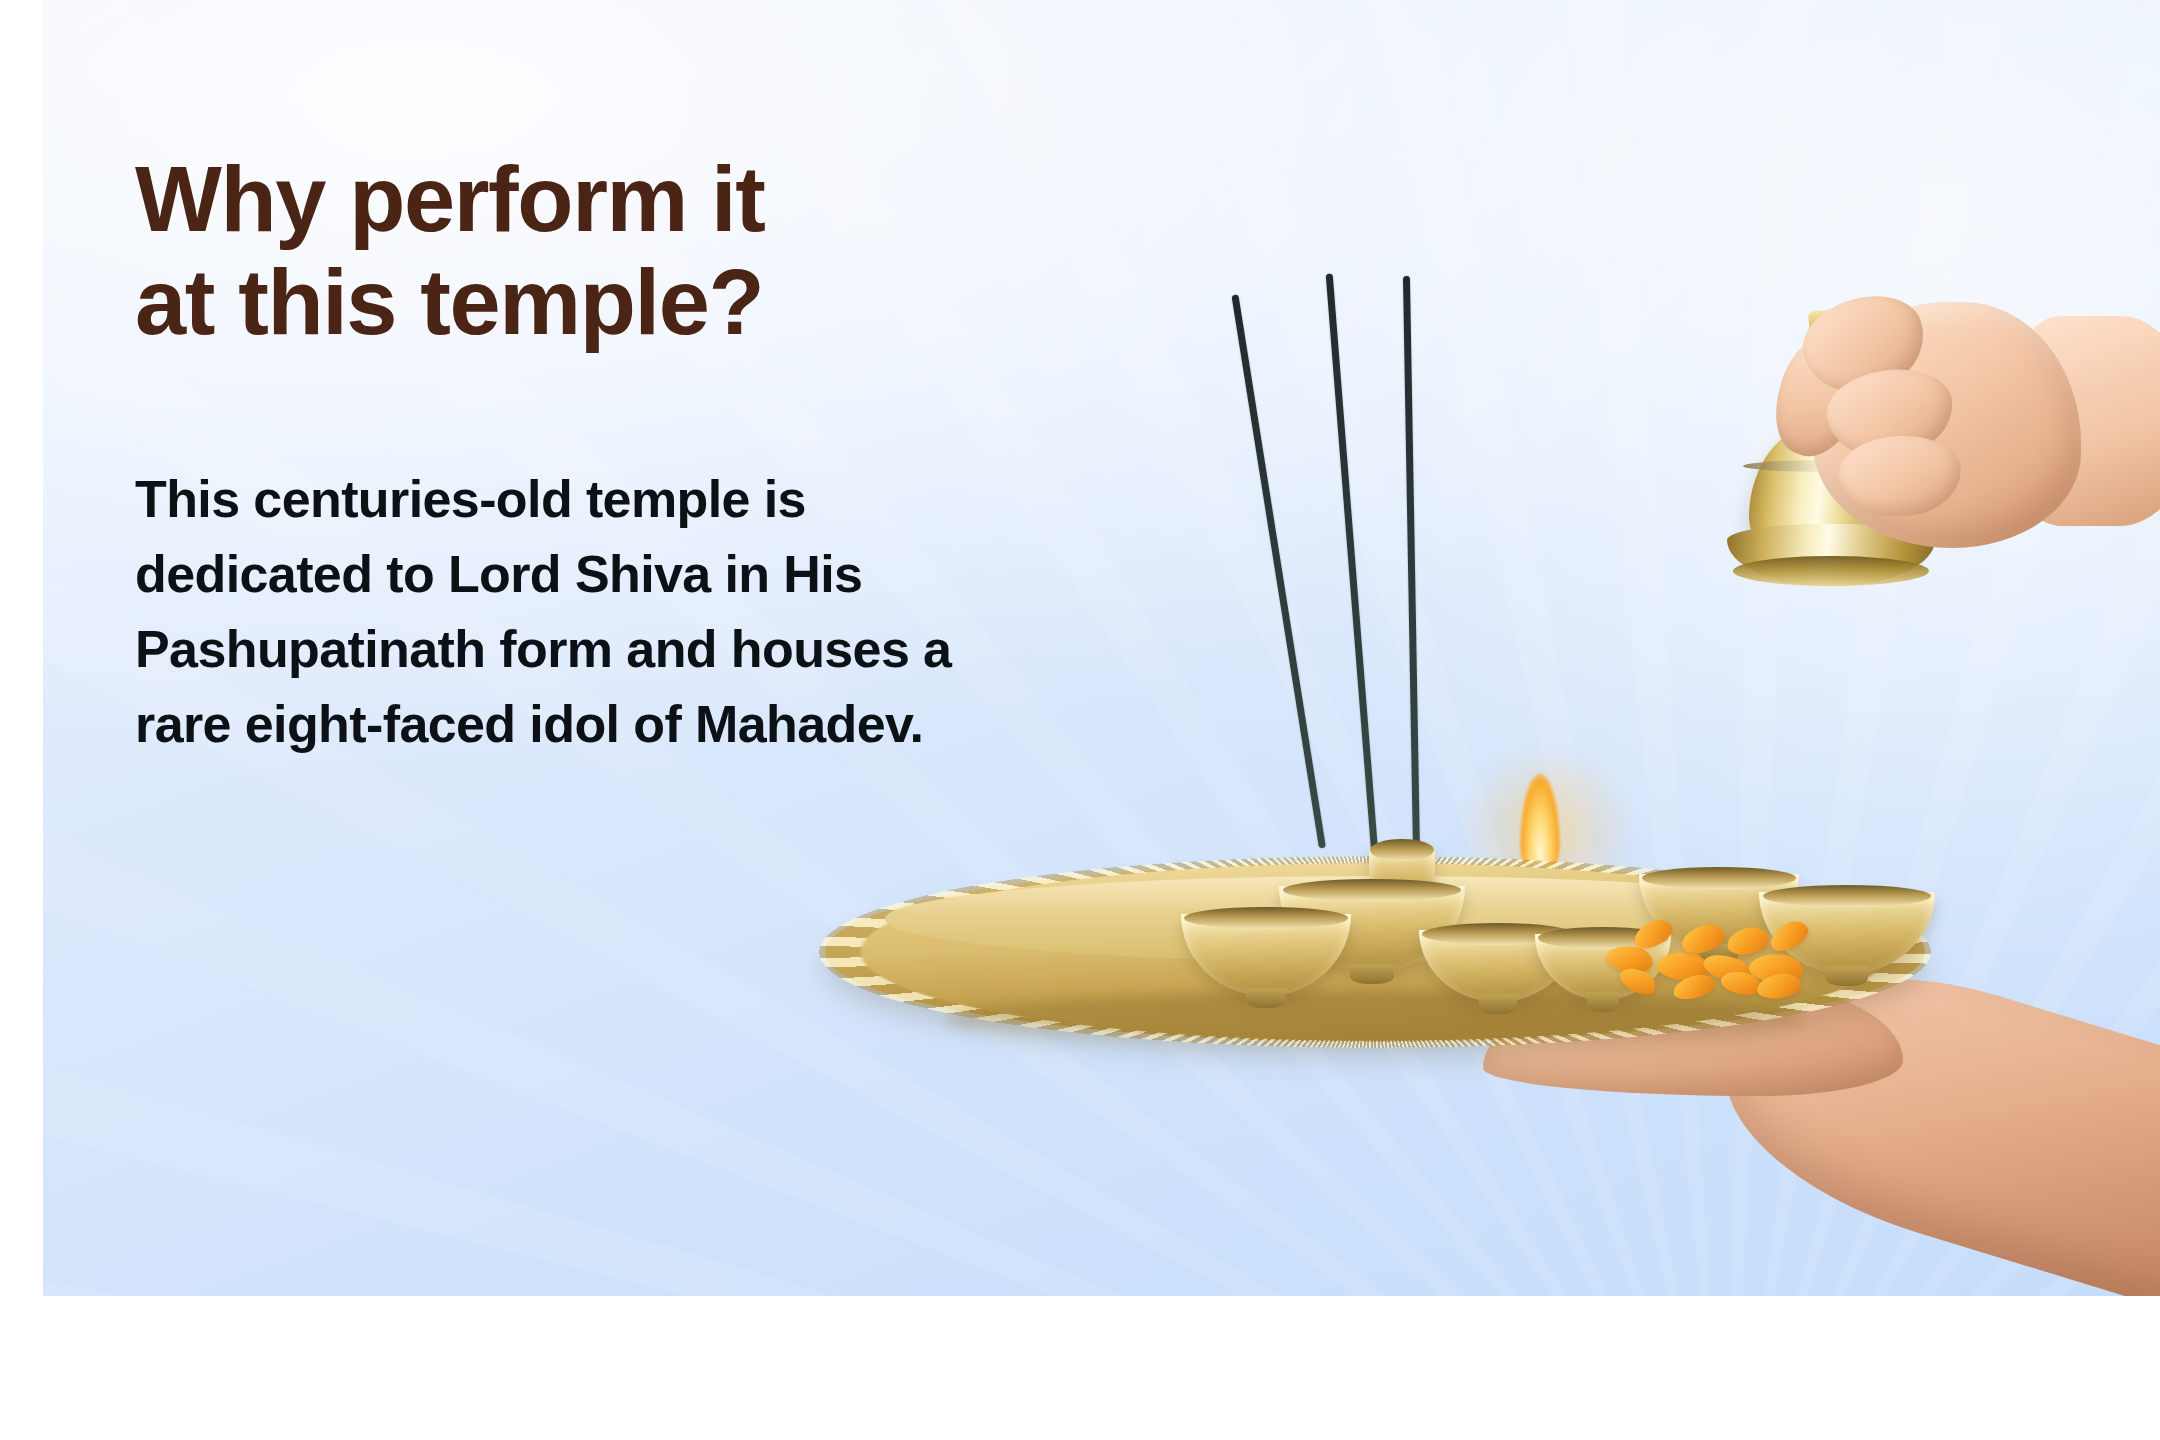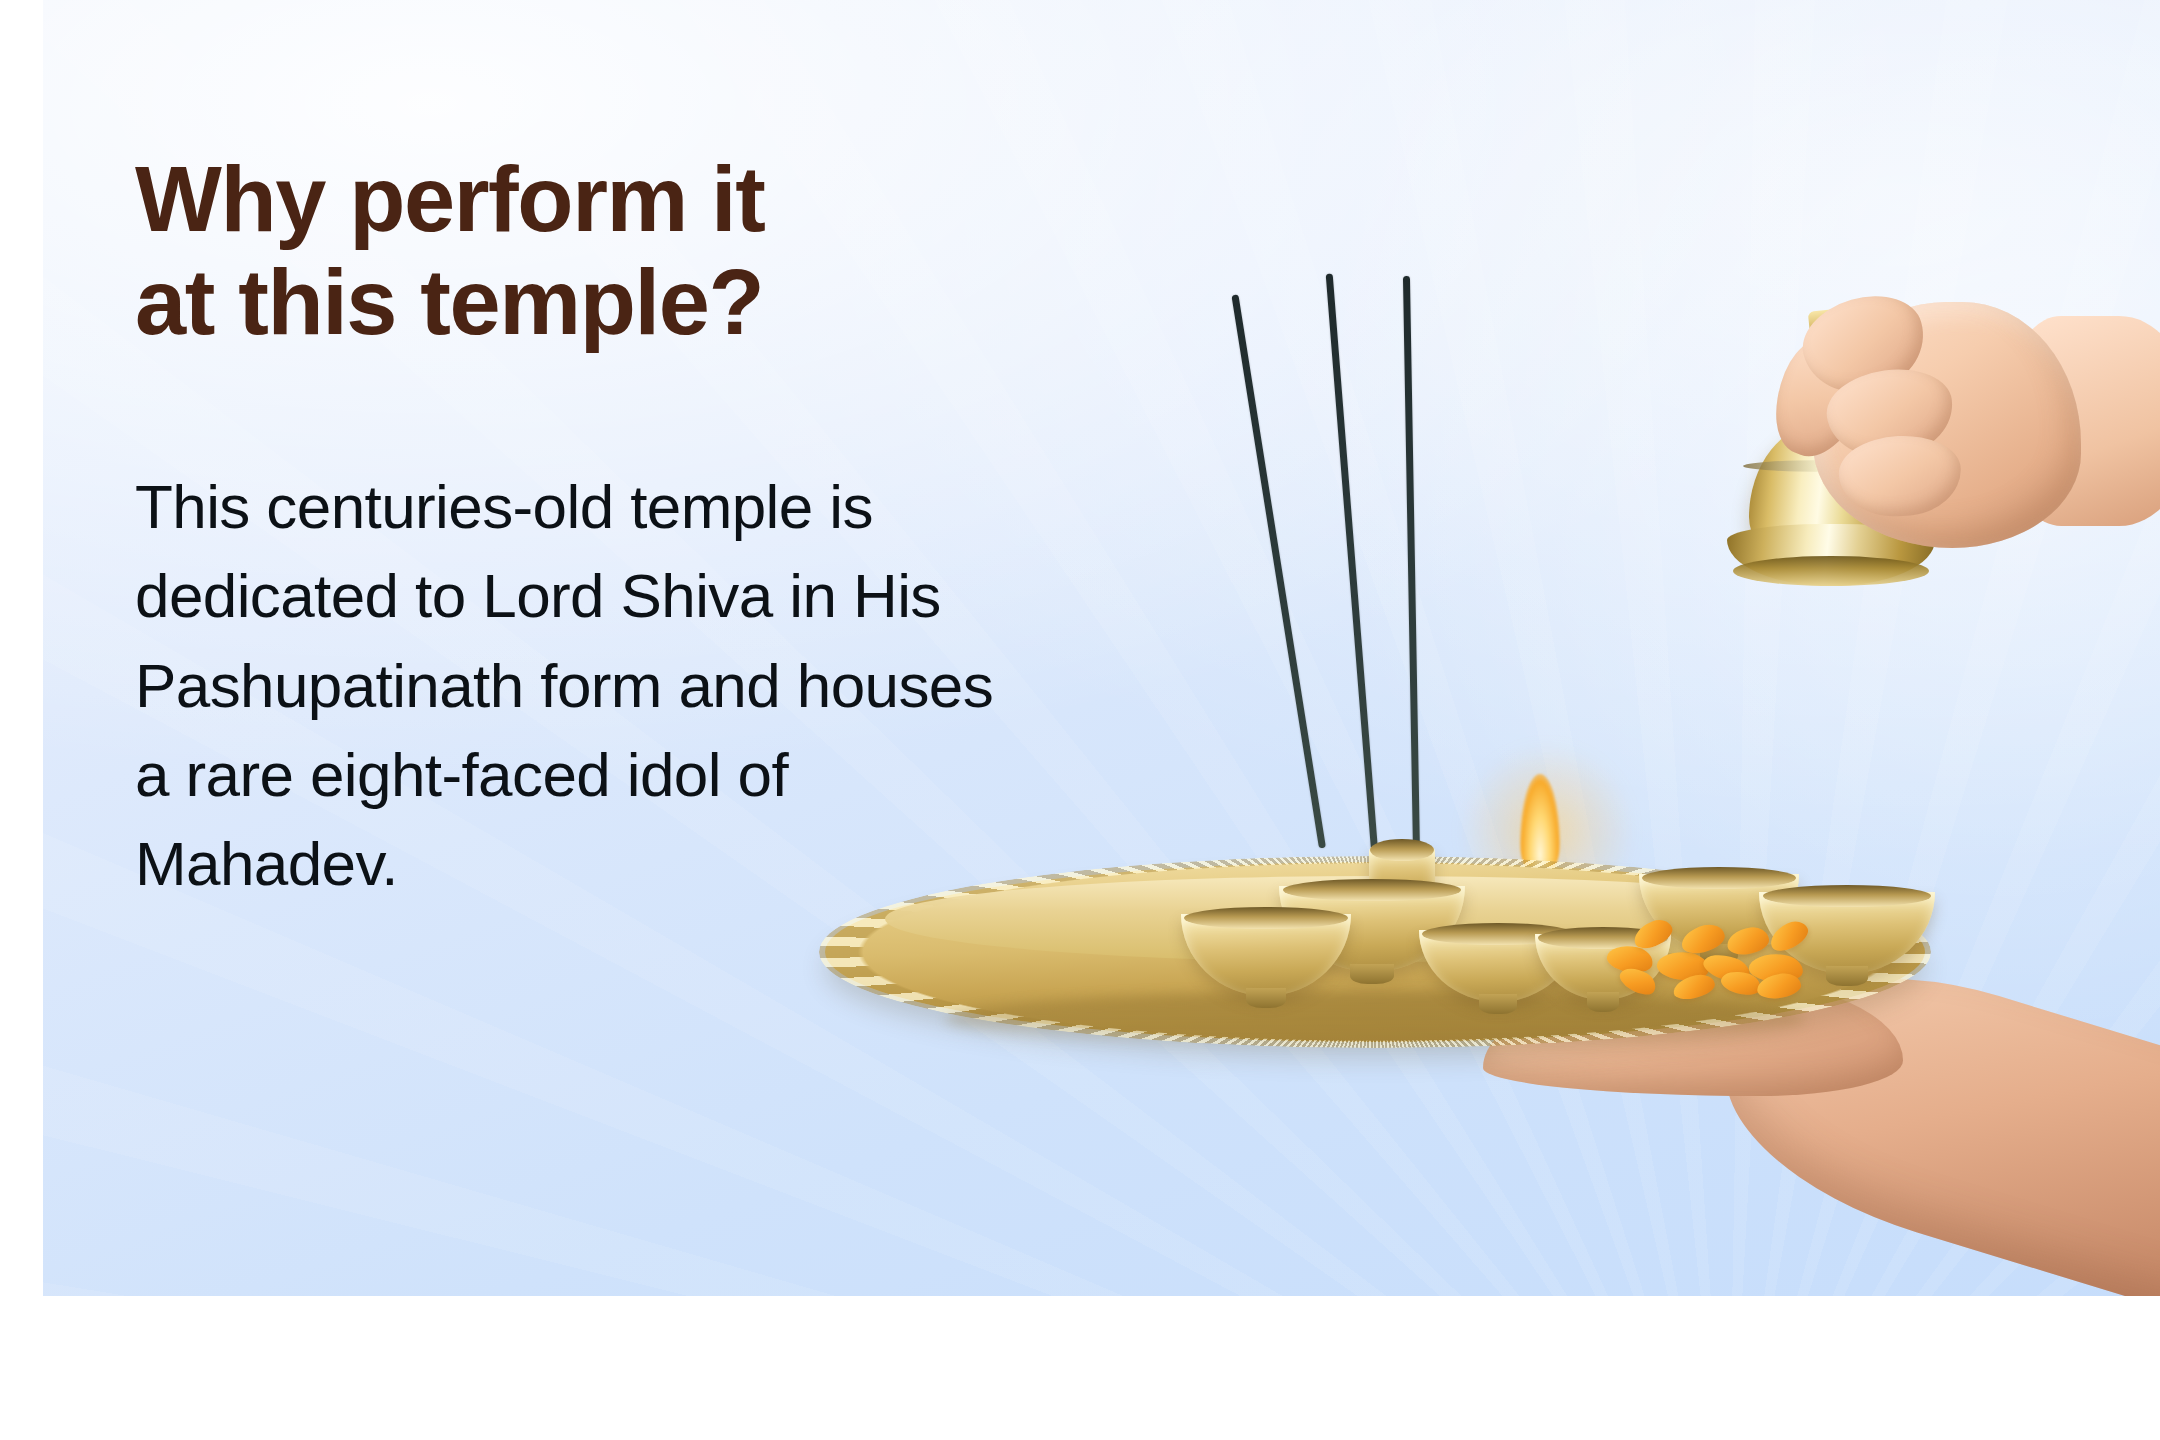--- a/index.html
+++ b/index.html
@@ -48,22 +48,22 @@
   .headline{
     font-size:92px;
     font-weight:700;
     line-height:1.12;
     letter-spacing:-1.4px;
     color:#4a2414;
     white-space:pre-line;
   }
   .body-copy{
     margin-top:108px;
-    font-size:62px;
-    font-weight:400;
+    font-size:52px;
+    font-weight:700;
     line-height:1.44;
     letter-spacing:-.6px;
     color:#0c1116;
     width:880px;
   }
 
   
   .photo{
     position:absolute;
     left:1040px; top:0;

